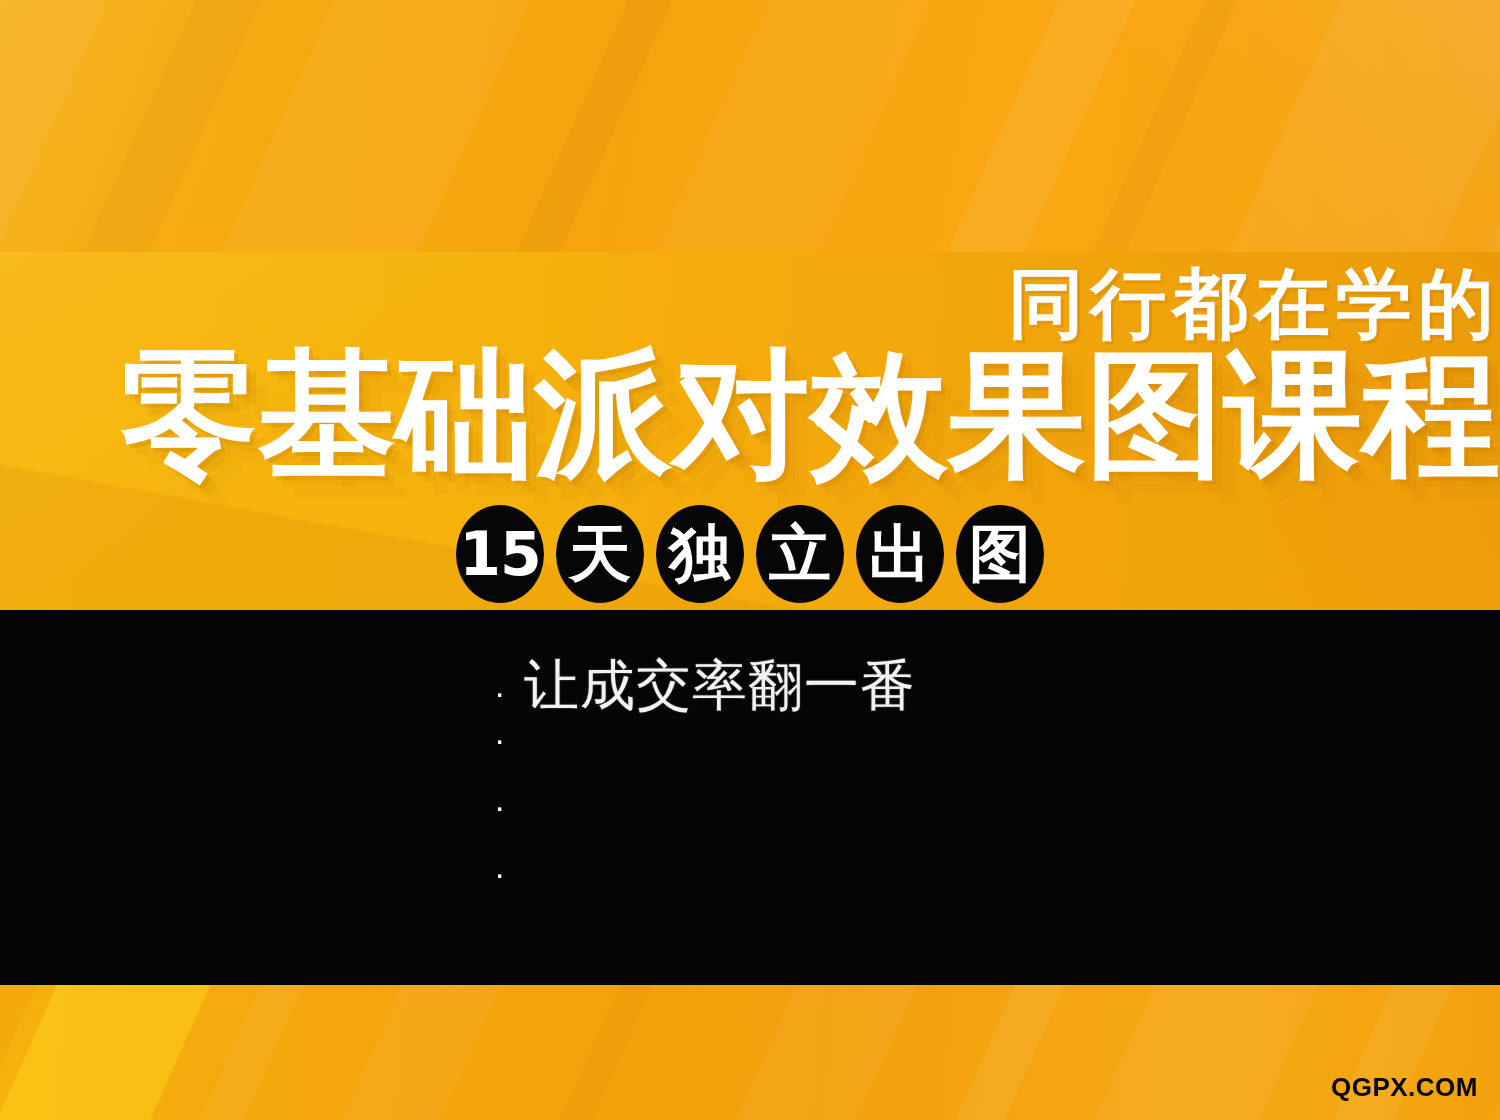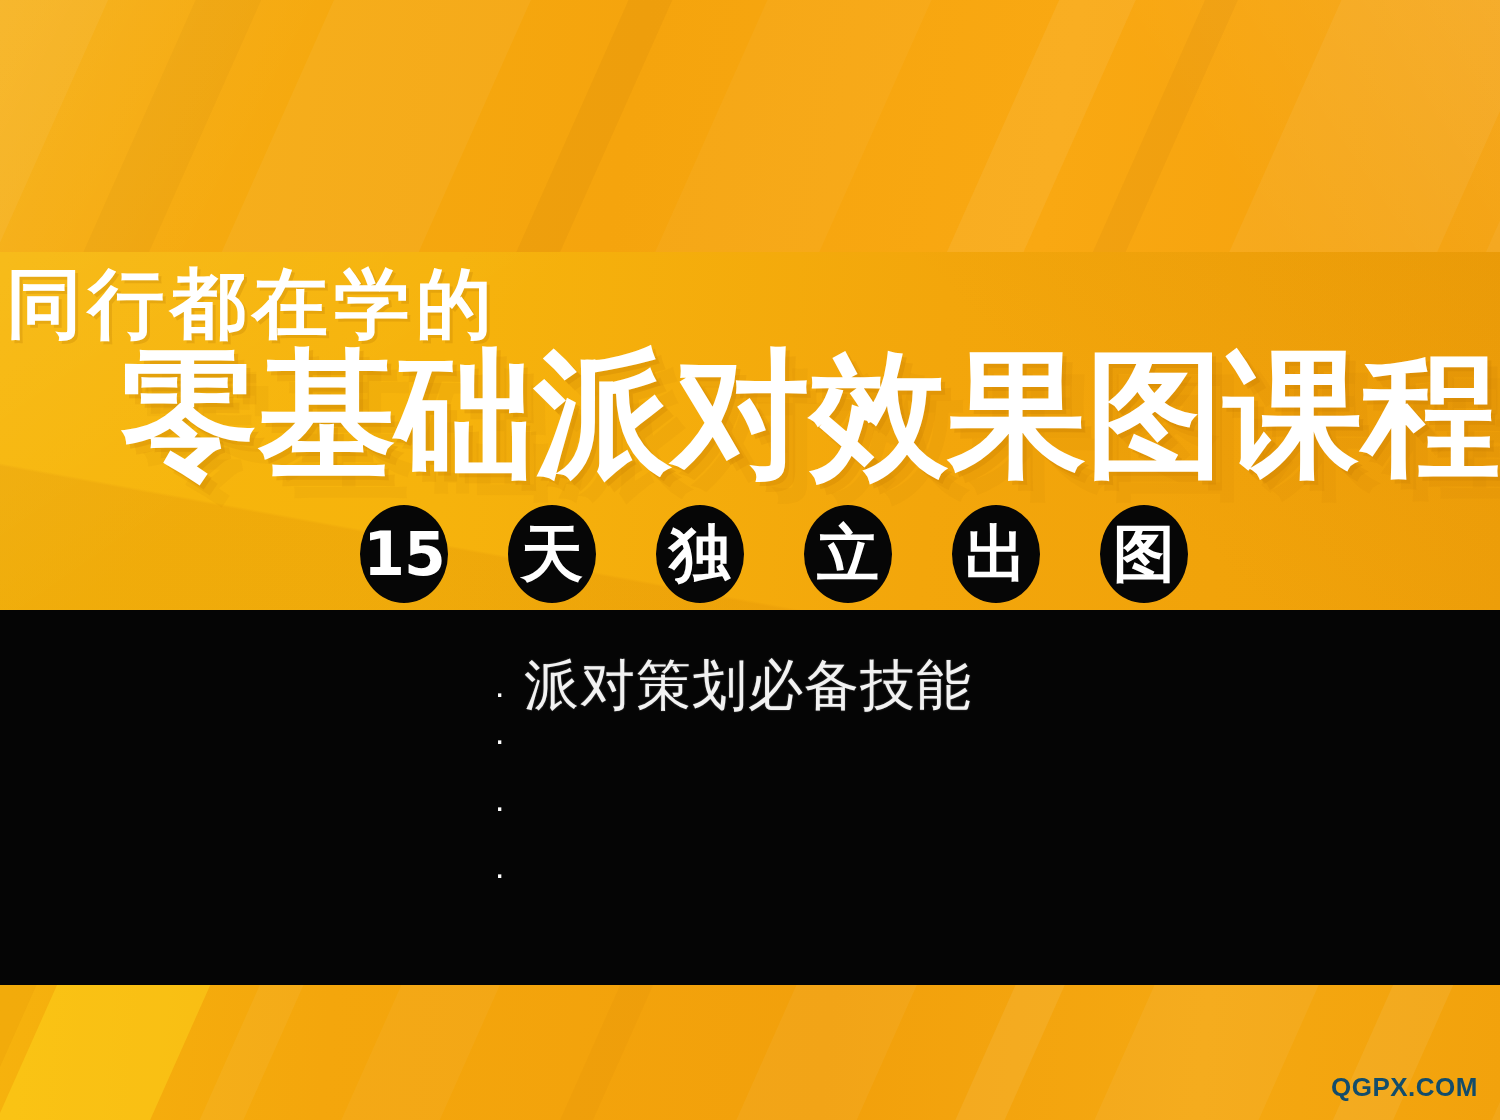--- a/index.html
+++ b/index.html
@@ -47,21 +47,21 @@
 
   
   .wedge { position: absolute; pointer-events: none; }
 
   
   .kicker {
     position: absolute;
     top: 262px;
     left: 0;
     width: 100%;
-    text-align: left;
+    text-align: right;
     color: #FFFFFF;
     font-size: 76px;
     line-height: 84px;
     font-weight: 700;
     letter-spacing: 6px;
     text-indent: 6px;
     font-family: "DejaVu Sans", "Liberation Sans", sans-serif;
     text-shadow: 3px 3px 0 rgba(170,105,0,0.20);
     white-space: nowrap;
   }
@@ -104,21 +104,20 @@
     background: #060606;
     color: #FFFFFF;
     display: flex;
     align-items: center;
     justify-content: center;
     font-size: 62px;
     line-height: 62px;
     font-weight: 700;
     font-family: "DejaVu Sans", "Liberation Sans", sans-serif;
     flex: 0 0 auto;
-    margin-left: 48px;
   }
   .badge.num { font-size: 60px; letter-spacing: -1px; }
 
   
   .bullets {
     position: absolute;
     top: 655px;
     left: 494px;
     width: 640px;
   }
@@ -144,21 +143,21 @@
     font-family: "DejaVu Serif", "Liberation Serif", serif;
     white-space: nowrap;
     text-shadow: 0 0 2px rgba(255,255,255,0.35);
   }
 
   
   .watermark {
     position: absolute;
     right: 22px;
     bottom: 18px;
-    color: #0c4a6e;
+    color: #000000;
     font-size: 26px;
     line-height: 30px;
     font-weight: 700;
     letter-spacing: 0.5px;
     font-family: "Liberation Sans", "DejaVu Sans", sans-serif;
     opacity: 0.97;
   }
 </style>
 </head>
 <body>
@@ -217,21 +216,21 @@
       <div class="badge">天</div>
       <div class="badge">独</div>
       <div class="badge">立</div>
       <div class="badge">出</div>
       <div class="badge">图</div>
     </div>
 
   <div class="bullets" id="bullet-list">
       <div class="bullet-row">
         <span class="bullet-dot">·</span>
-        <span class="bullet-text">派对策划必备技能</span>
+        <span class="bullet-text">让成交率翻一番</span>
       </div>
       <div class="bullet-row">
         <span class="bullet-dot">·</span>
       </div>
       <div class="bullet-row">
         <span class="bullet-dot">·</span>
       </div>
       <div class="bullet-row">
         <span class="bullet-dot">·</span>
       </div>

